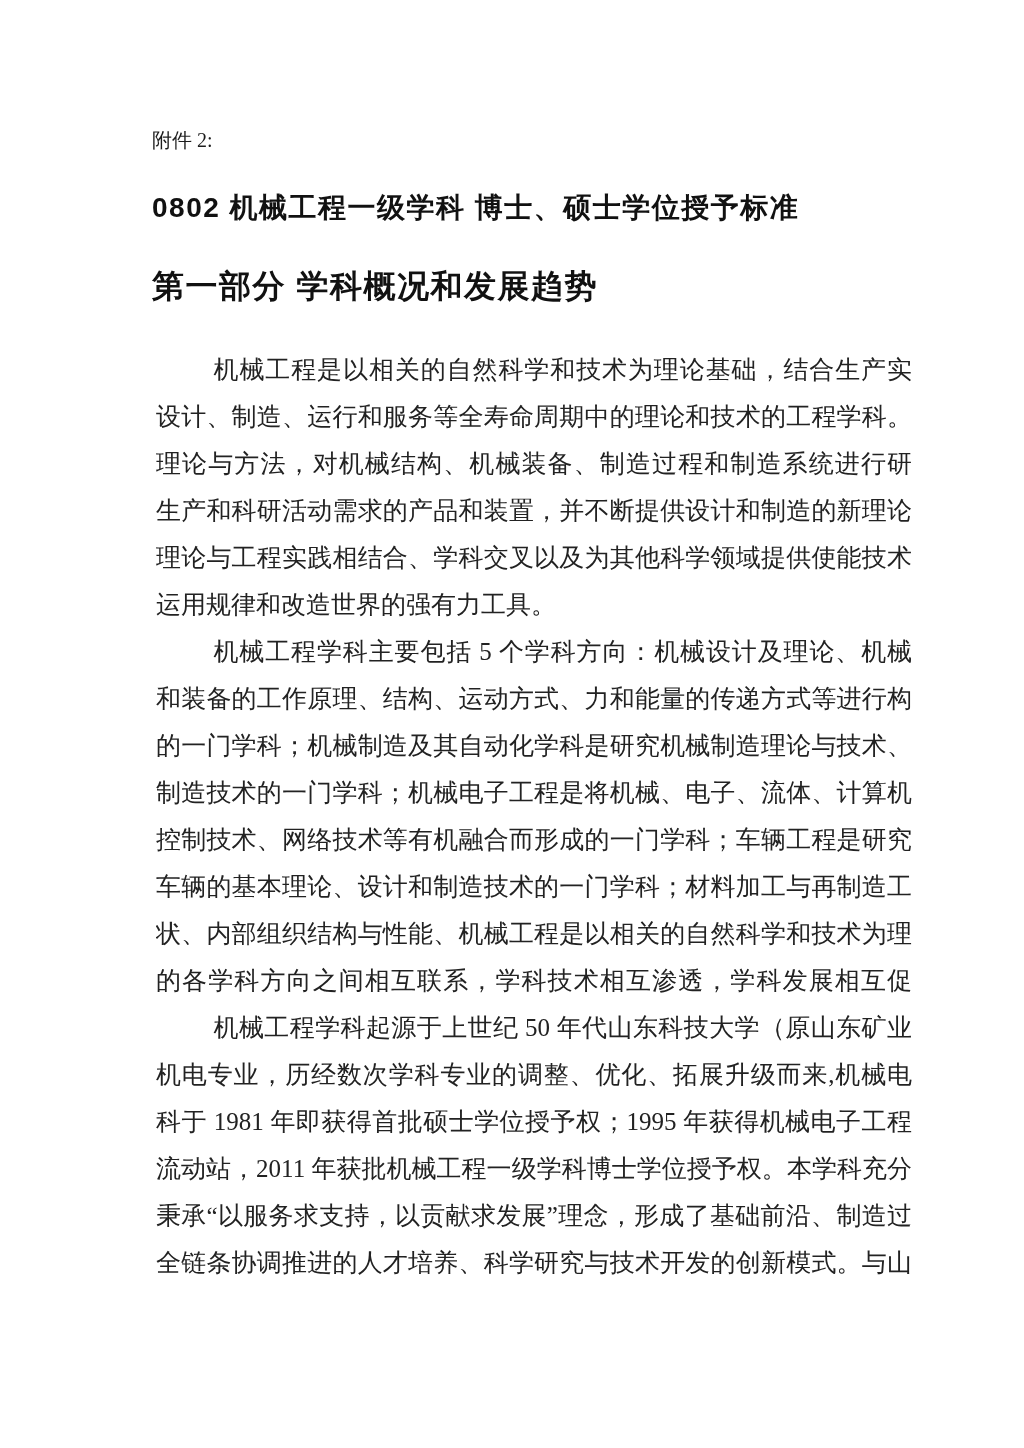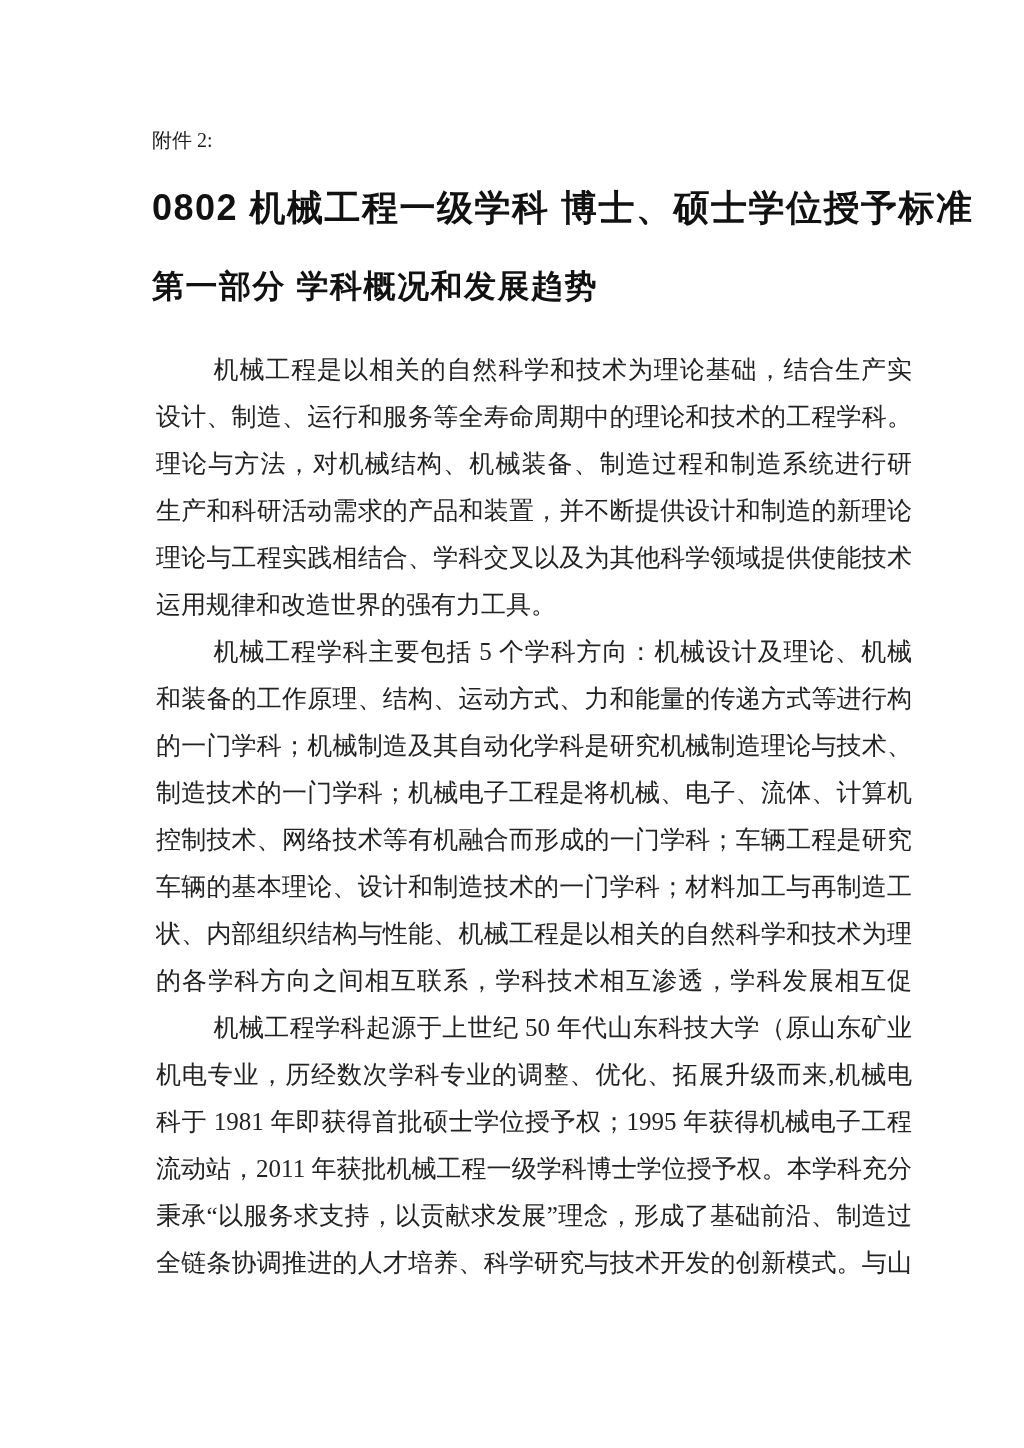--- a/index.html
+++ b/index.html
@@ -21,21 +21,21 @@
     margin-top: 118px;
     font-size: 20px;
     line-height: 28px;
     font-family: "Liberation Serif", "DejaVu Serif", serif;
   }
 
   .title {
     margin-top: 37px;
     font-family: "Liberation Sans", "DejaVu Sans", sans-serif;
     font-weight: bold;
-    font-size: 36px;
+    font-size: 28px;
     line-height: 34px;
     letter-spacing: 1.5px;
     color: #111111;
     white-space: nowrap;
   }
 
   .section-heading {
     margin-top: 46px;
     font-family: "Liberation Sans", "DejaVu Sans", sans-serif;
     font-weight: bold;

